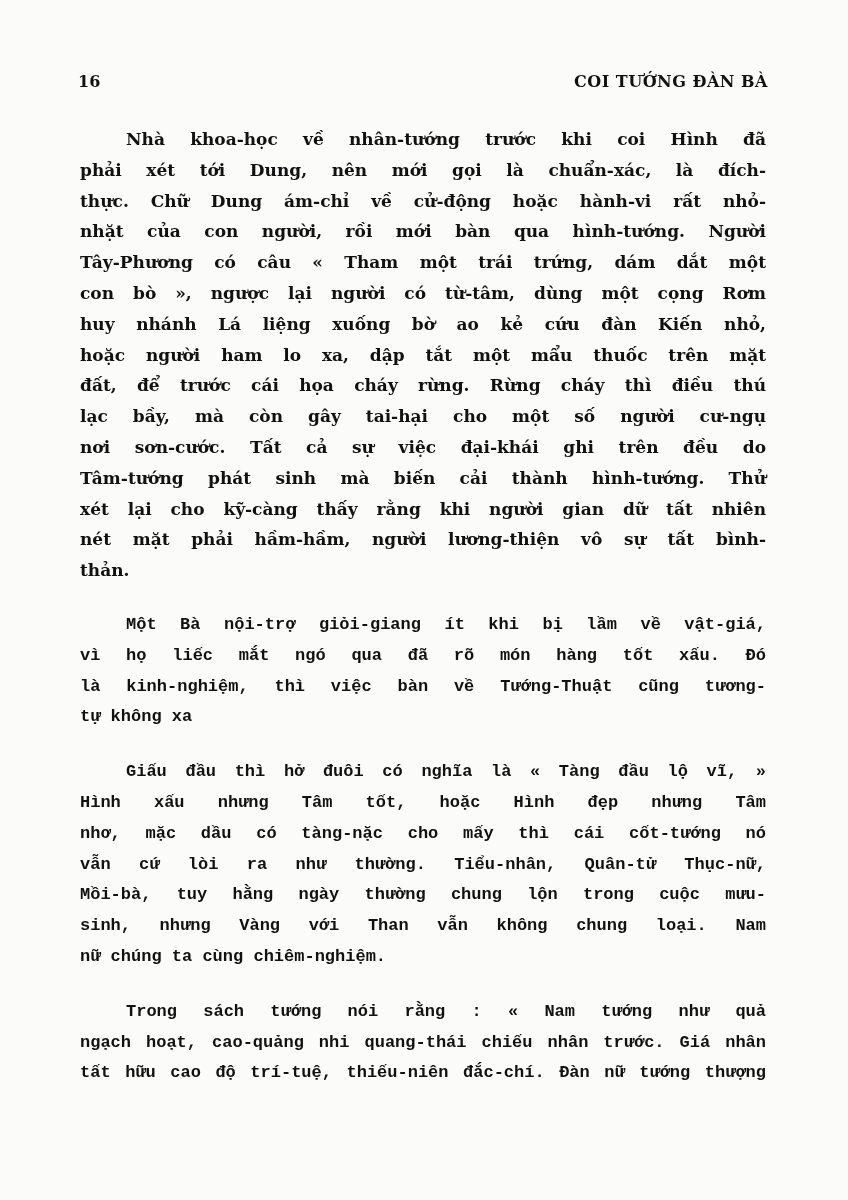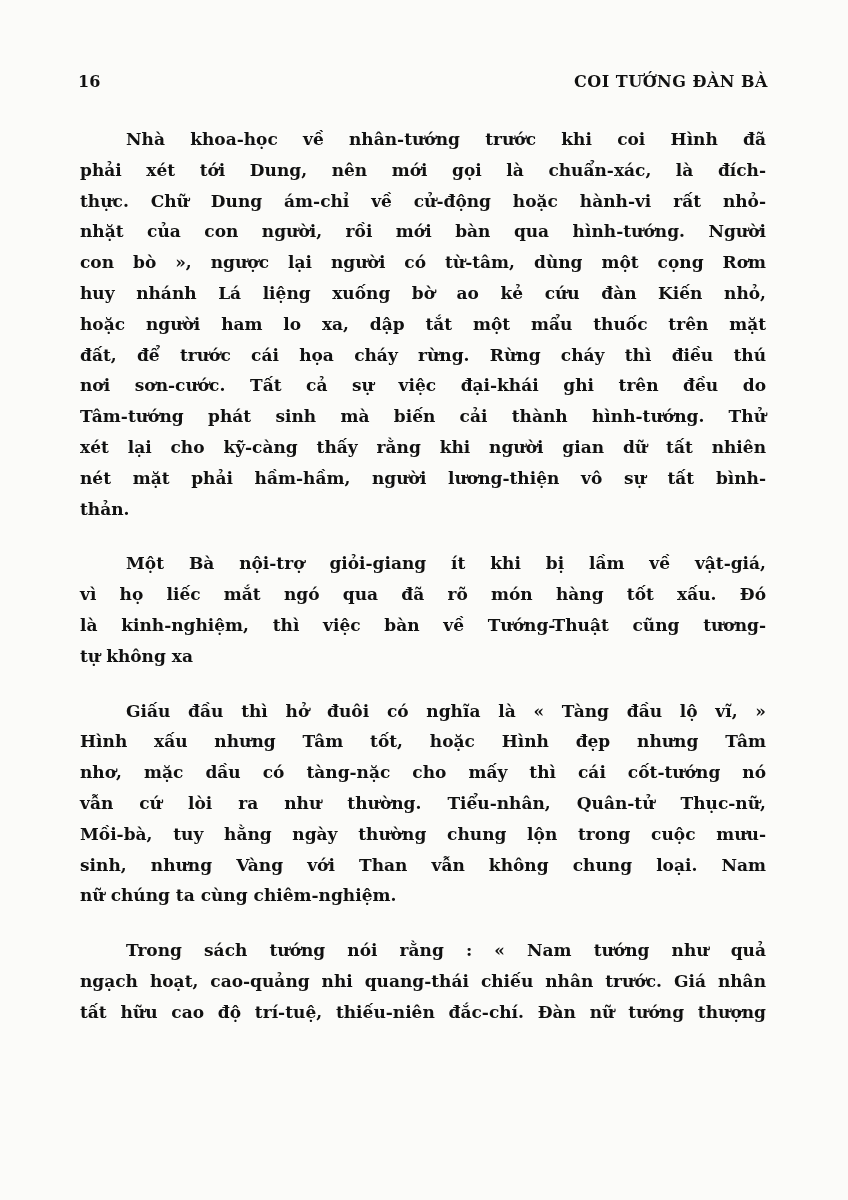--- a/index.html
+++ b/index.html
@@ -20,41 +20,43 @@
     position: absolute; left: 80px; top: 124px; width: 686px;
     font-weight: bold; font-size: 17px;
   }
   .para { margin: 0; }
   .line {
     display: block; height: 30.8px; line-height: 30.8px;
     white-space: nowrap; text-align: justify; text-align-last: justify;
   }
   .line.last { text-align-last: left; }
   .line.indent { padding-left: 46px; }
-  .para + .para { margin-top: 24px; }
+  .para + .para { margin-top: 24px; font-family: Liberation Mono, monospace; }
 </style>
 </head>
 <body>
 
 <div class="page">
   <div class="header">
     <span class="page-number">16</span>
     <span class="running-title">COI TƯỚNG ĐÀN BÀ</span>
   </div>
 
   <div class="body-text">
     <div class="para">
       <span class="line indent">Nhà khoa-học về nhân-tướng trước khi coi Hình đã</span>
       <span class="line">phải xét tới Dung, nên mới gọi là chuẩn-xác, là đích-</span>
       <span class="line">thực. Chữ Dung ám-chỉ về cử-động hoặc hành-vi rất nhỏ-</span>
       <span class="line">nhặt của con người, rồi mới bàn qua hình-tướng. Người</span>
+      <span class="line">Tây-Phương có câu « Tham một trái trứng, dám dắt một</span>
       <span class="line">con bò », ngược lại người có từ-tâm, dùng một cọng Rơm</span>
       <span class="line">huy nhánh Lá liệng xuống bờ ao kẻ cứu đàn Kiến nhỏ,</span>
       <span class="line">hoặc người ham lo xa, dập tắt một mẩu thuốc trên mặt</span>
       <span class="line">đất, để trước cái họa cháy rừng. Rừng cháy thì điều thú</span>
+      <span class="line">lạc bầy, mà còn gây tai-hại cho một số người cư-ngụ</span>
       <span class="line">nơi sơn-cước. Tất cả sự việc đại-khái ghi trên đều do</span>
       <span class="line">Tâm-tướng phát sinh mà biến cải thành hình-tướng. Thử</span>
       <span class="line">xét lại cho kỹ-càng thấy rằng khi người gian dữ tất nhiên</span>
       <span class="line">nét mặt phải hầm-hầm, người lương-thiện vô sự tất bình-</span>
       <span class="line last">thản.</span>
     </div>
 
     <div class="para">
       <span class="line indent">Một Bà nội-trợ giỏi-giang ít khi bị lầm về vật-giá,</span>
       <span class="line">vì họ liếc mắt ngó qua đã rõ món hàng tốt xấu. Đó</span>

